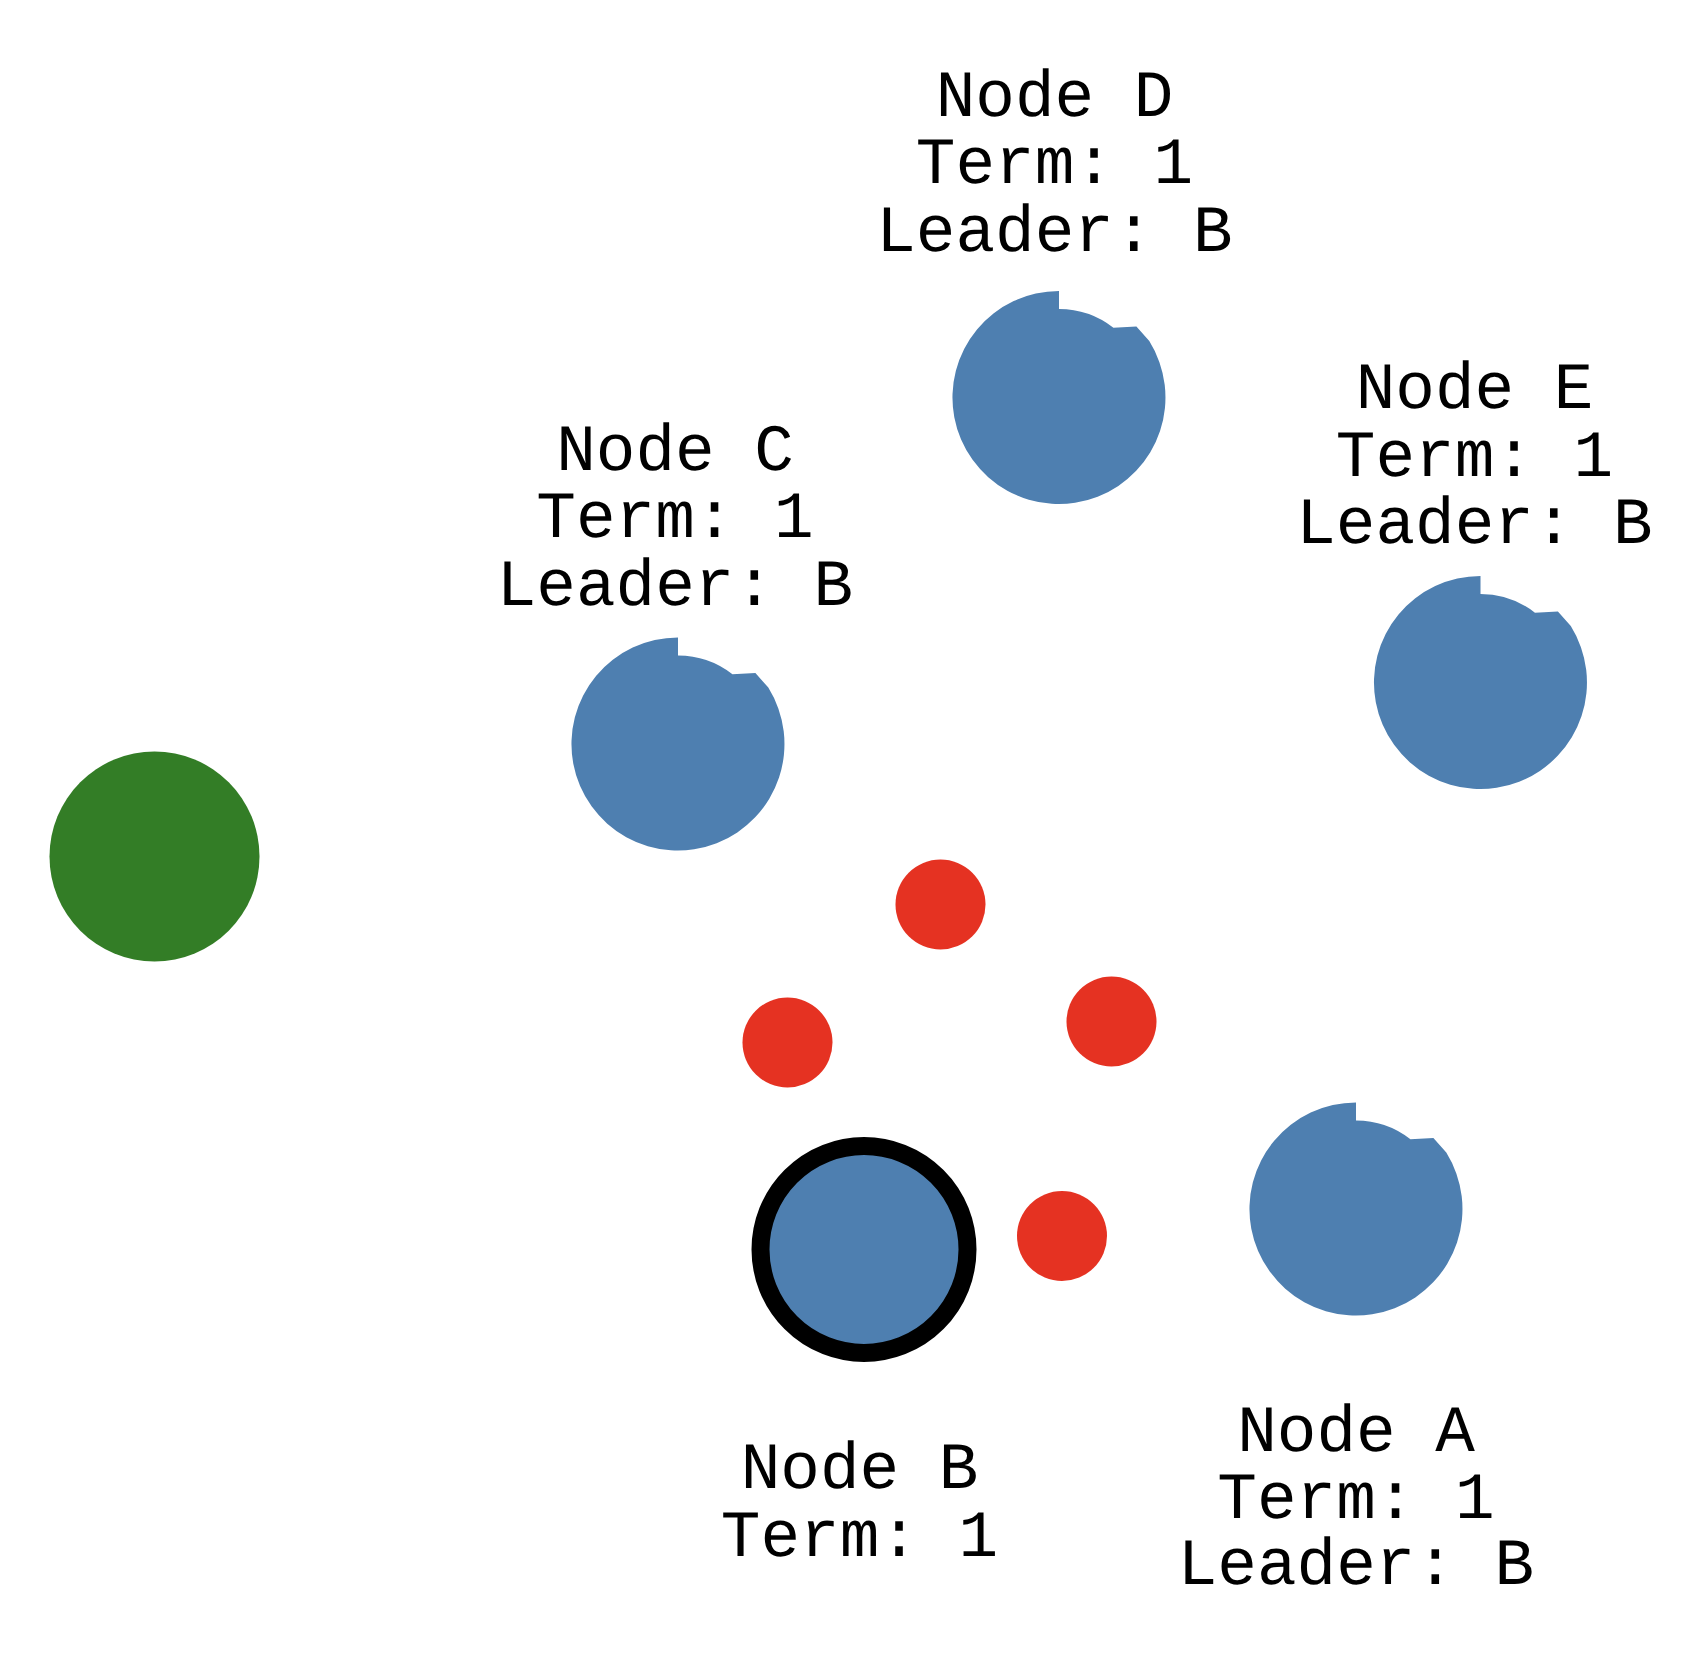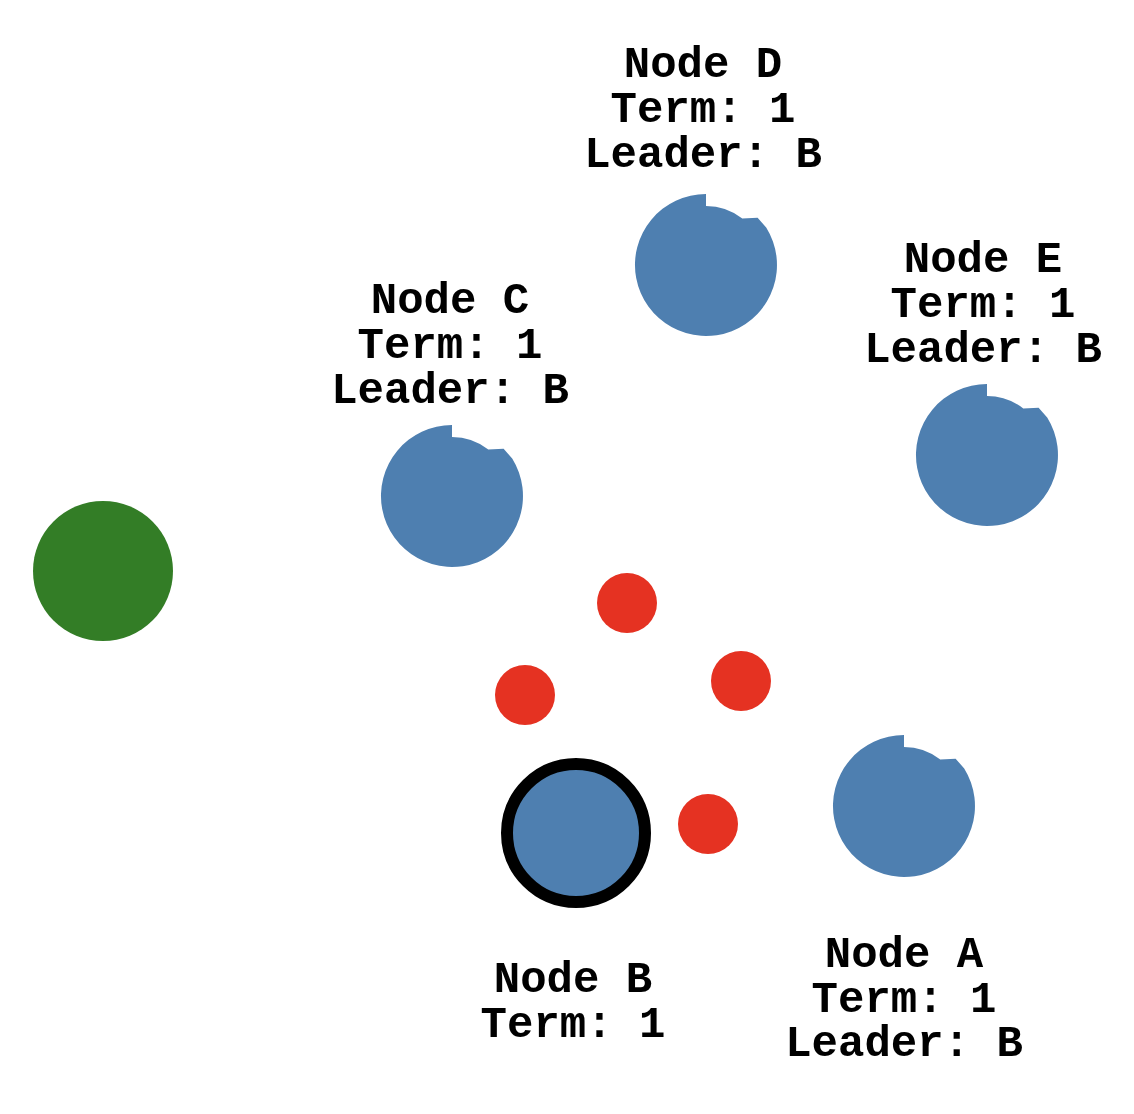--- a/index.html
+++ b/index.html
@@ -6,21 +6,20 @@
     margin: 0;
     padding: 0;
     background: #ffffff;
   }
   .canvas {
     position: relative;
     width: 1134px;
     height: 1114px;
     background: #ffffff;
     overflow: hidden;
-    font-weight: bold;
   }
   svg { display: block; }
   text {
     font-family: "Liberation Mono", monospace;
     font-size: 44px;
     fill: #000000;
     text-anchor: middle;
   }
 </style>
 </head>

